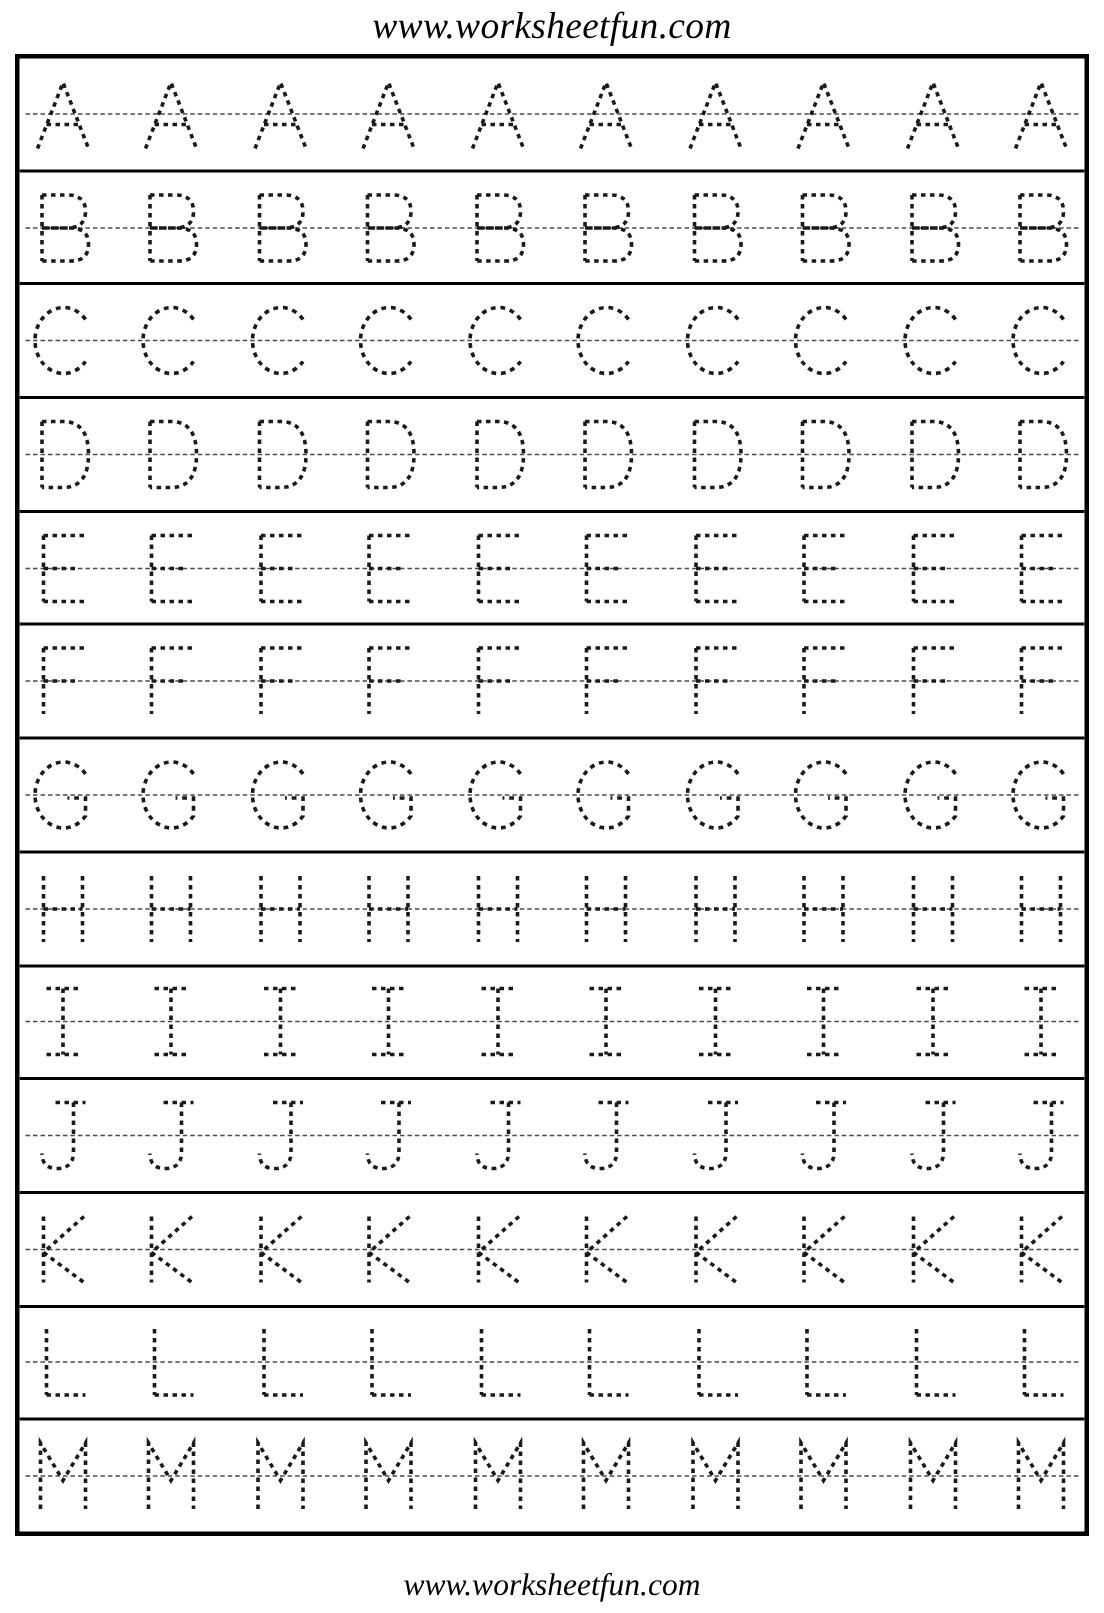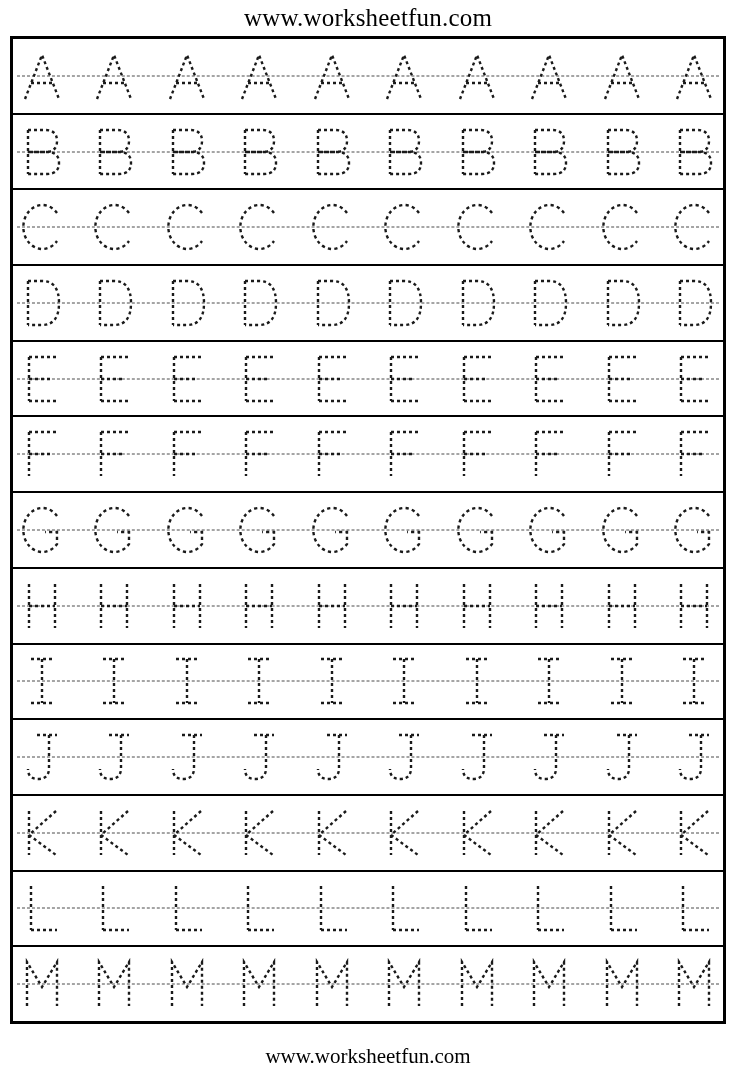--- a/index.html
+++ b/index.html
@@ -12,20 +12,21 @@
     height: 1075px;
     font-family: "Liberation Serif", serif;
     overflow: hidden;
   }
   .page {
     position: relative;
     width: 736px;
     height: 1075px;
     background: #ffffff;
     box-sizing: border-box;
+    font-style: italic;
   }
   .site-header {
     text-align: center;
     font-family: "Liberation Serif", serif;
     font-size: 25px;
     color: #000000;
     padding-top: 4px;
     height: 30px;
     line-height: 28px;
     letter-spacing: 0.2px;

